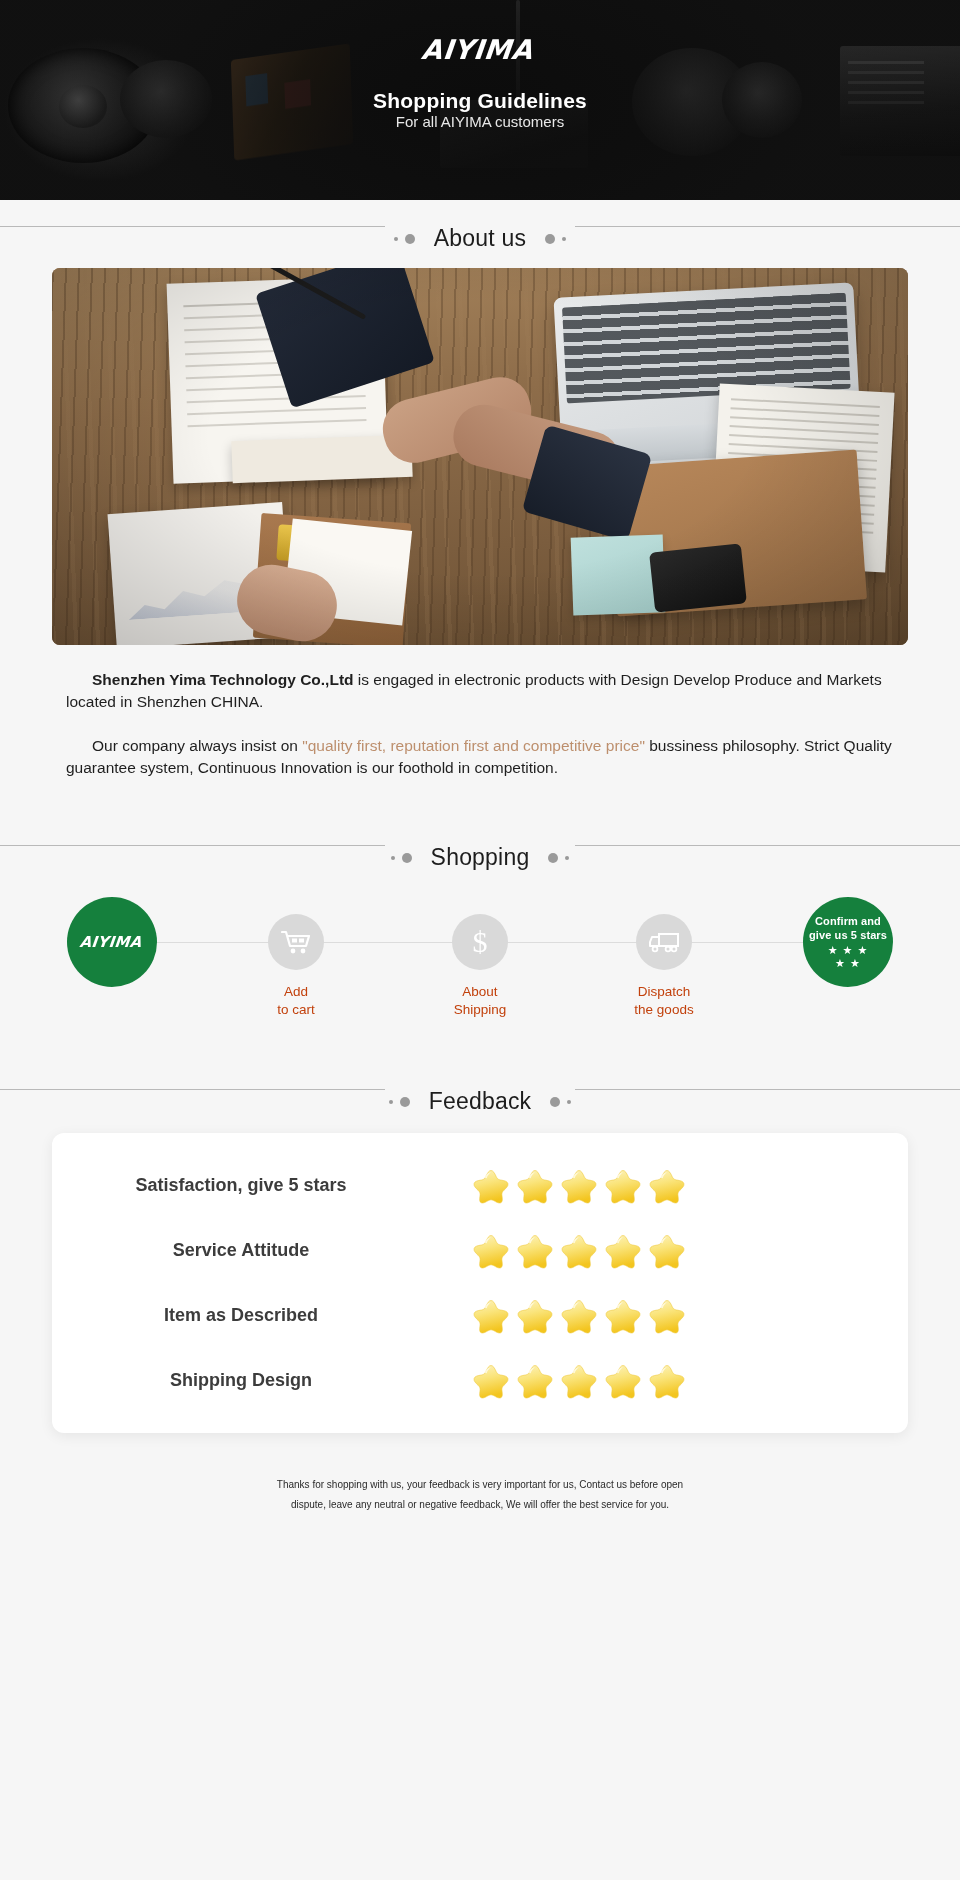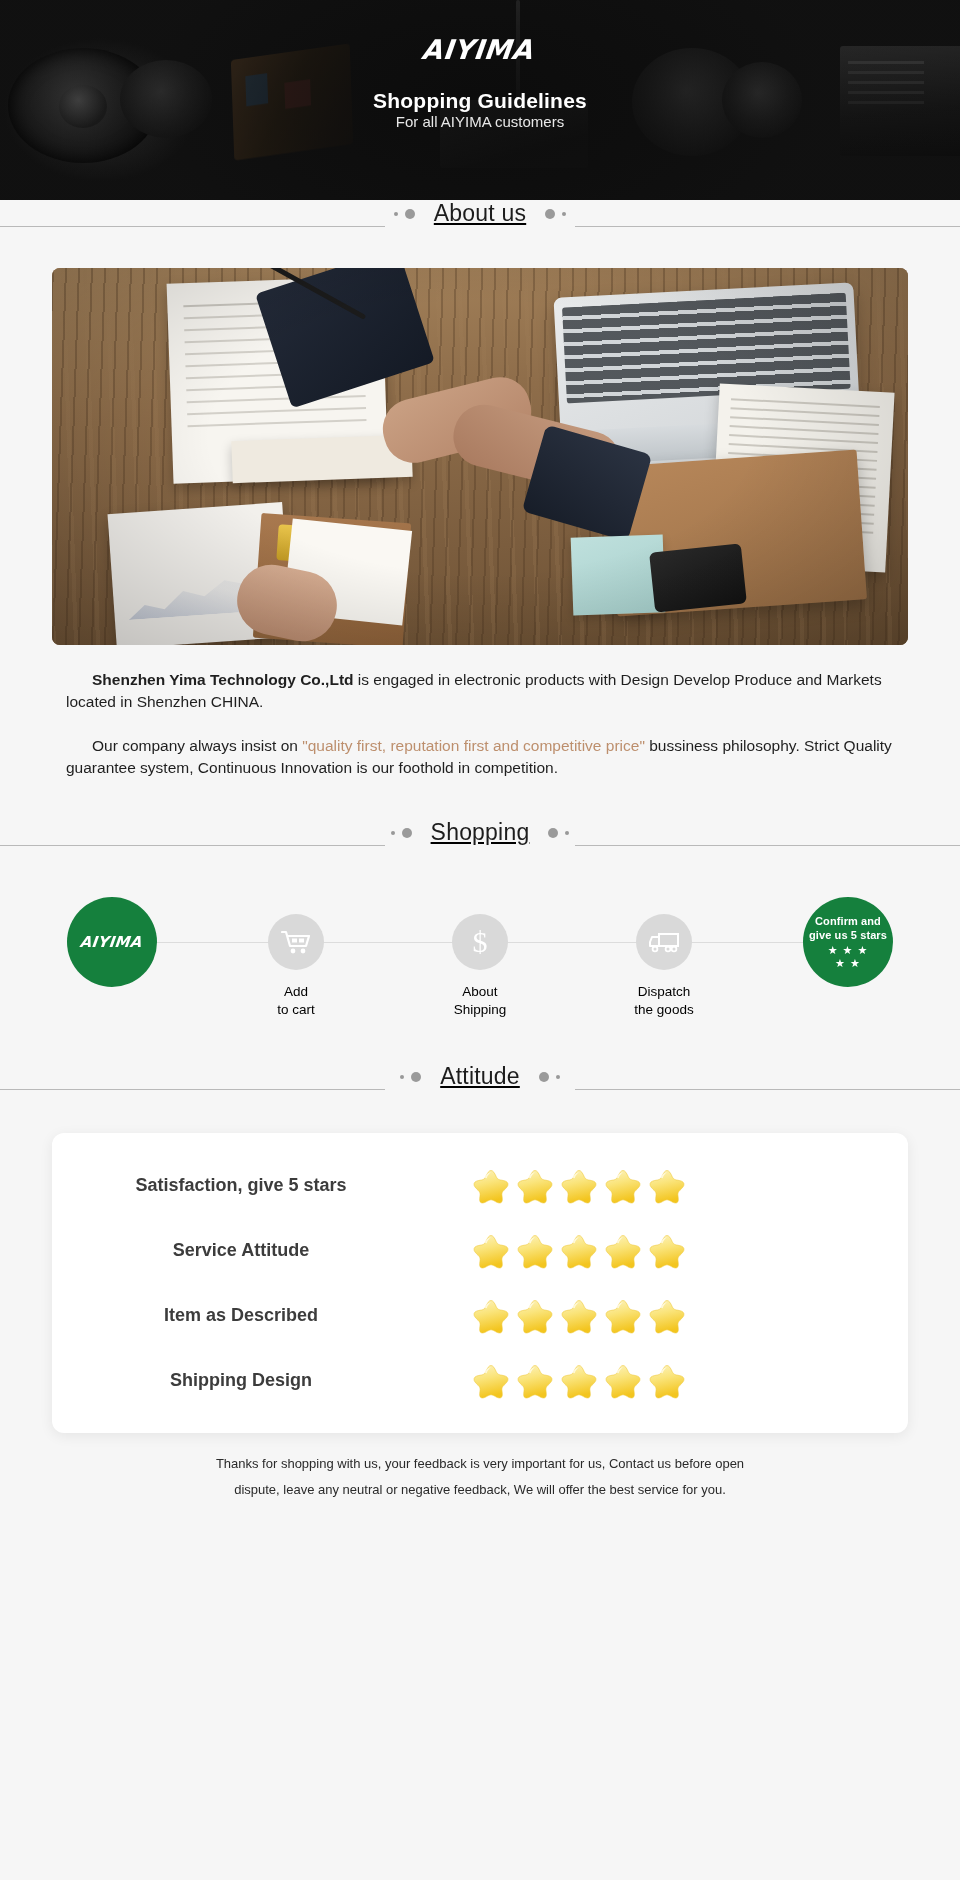--- a/index.html
+++ b/index.html
@@ -95,24 +95,23 @@
     font-size: 15px;
     color: #e8e8e8;
     font-weight: normal;
   }
 
   
   .divider {
     position: relative;
     height: 52px;
     display: flex;
-    align-items: flex-start;
+    align-items: flex-end;
     justify-content: center;
     width: 960px;
-    text-decoration: underline;
   }
   .divider .rule {
     position: absolute;
     top: 50%;
     height: 1px;
     background: #b9b9b9;
   }
   .divider .rule.left { left: 0; right: 50%; margin-right: 95px; }
   .divider .rule.right { right: 0; left: 50%; margin-left: 95px; }
   .divider .grp { display: flex; align-items: center; gap: 7px; z-index: 2;
@@ -242,21 +241,21 @@
     background: #d9d9d9;
     display: flex; align-items: center; justify-content: center;
     margin-top: 17px;
   }
   .step.first .bubble, .step.last .bubble {
     width: 90px; height: 90px; background: #15803d; margin-top: 0;
   }
   .step .bubble svg { display:block; }
   .step .label {
     margin-top: 13px; text-align: center; font-size: 13.5px;
-    line-height: 1.32; color: #000000;
+    line-height: 1.32; color: #c2410c;
   }
   .logo-in-circle {
     font-family: "DejaVu Sans", sans-serif;
     font-weight: bold; font-style: italic; font-size: 15px;
     color: #fff; transform: skewX(-9deg); letter-spacing: .3px;
   }
   .confirm-text {
     color: #fff; font-size: 11px; text-align: center; line-height: 1.28;
     font-weight: 600; letter-spacing: .1px;
   }
@@ -281,22 +280,22 @@
     height: 65px;
   }
   .fb-label {
     width: 420px; text-align: center; padding-right: 42px;
     font-size: 18px; font-weight: bold; color: #3c3c3c;
   }
   .fb-stars { display: flex; gap: 6px; }
   .fb-stars svg { display:block; }
 
   .footer-note {
-    width: 880px; margin: 18px auto 0; text-align: center;
-    font-size: 13px; color: #2a2a2a; line-height: 2.0;
+    width: 880px; margin: 42px auto 0; text-align: center;
+    font-size: 10px; color: #2a2a2a; line-height: 2.0;
   }
 </style>
 </head>
 <body>
 
 <div class="page">
 
   <div class="hero">
     <div class="hero-photos"></div>
     <div class="hero-obj ring1"></div>
@@ -432,21 +431,21 @@
 
     </div>
   </div>
 
   <div class="divider" style="margin-top:26px;">
     <div class="rule left"></div>
     <div class="rule right"></div>
     <div class="grp">
       <span class="dot-sm"></span>
       <span class="dot-lg"></span>
-      <span class="title">Attitude</span>
+      <span class="title">Feedback</span>
       <span class="dot-lg"></span>
       <span class="dot-sm"></span>
     </div>
   </div>
 
   <div class="fb-card">
     <div class="fb-row">
       <div class="fb-label">Satisfaction, give 5 stars</div>
       <div class="fb-stars">
           <span>

